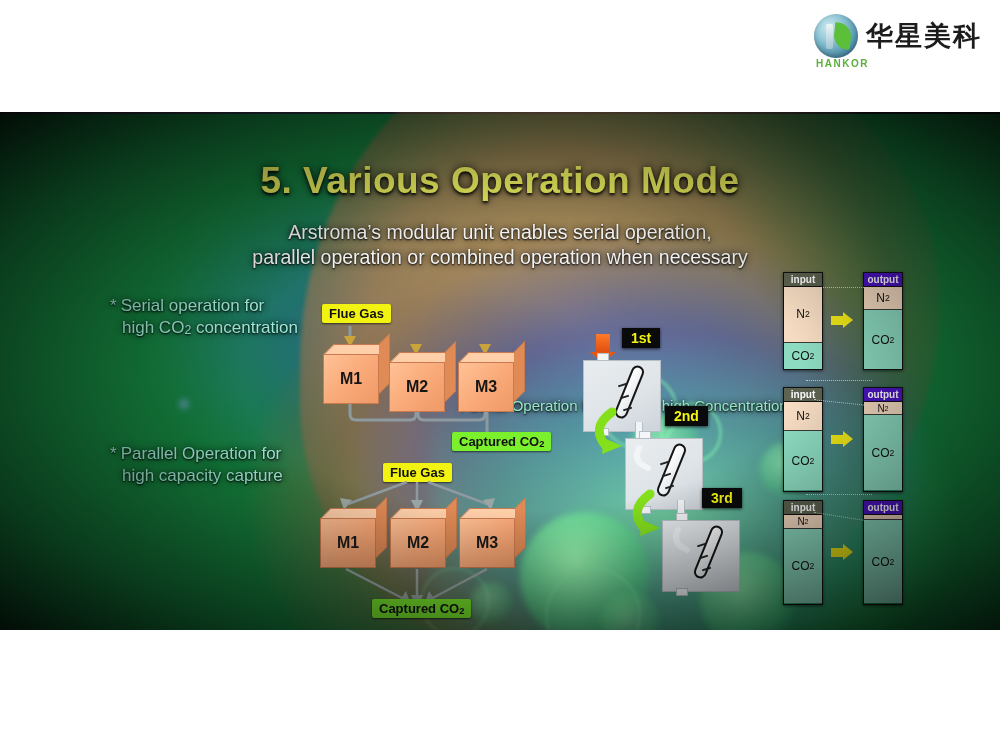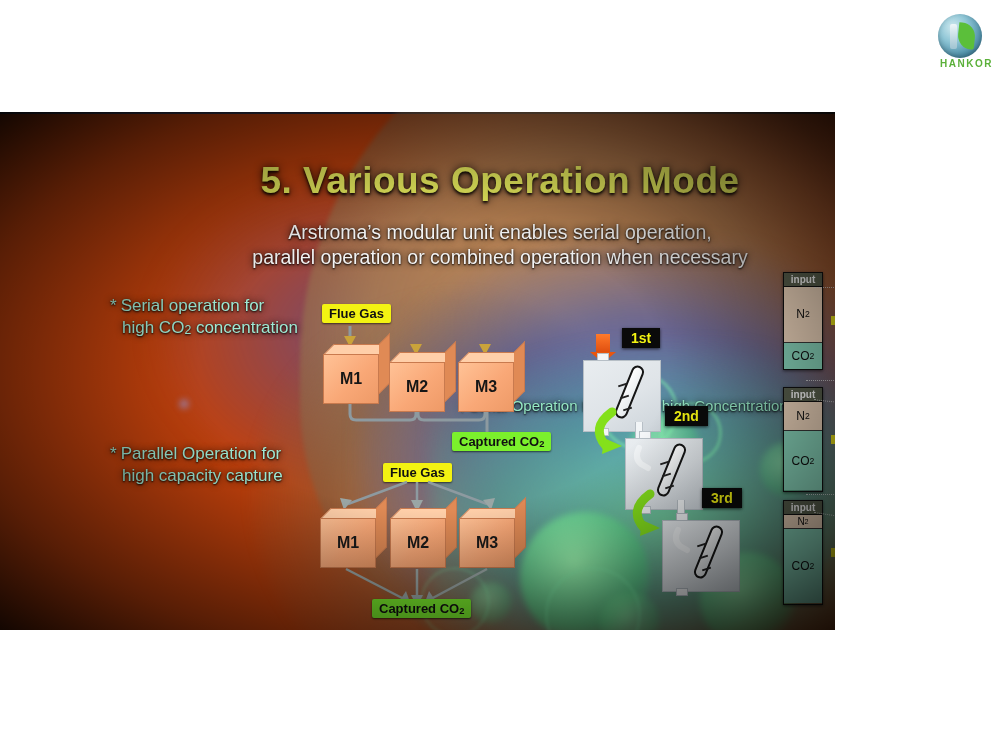--- a/index.html
+++ b/index.html
@@ -36,22 +36,22 @@
     font-size: 27px; font-weight: bold; color: #1c1c1c; letter-spacing: 2px;
     font-family: "DejaVu Sans", sans-serif;
   }
   .logo-sub {
     position: absolute; left: 2px; top: 44px;
     font-size: 10px; font-weight: bold; letter-spacing: 1.5px; color: #5bb03a;
   }
 
   
   .slide {
-    position: absolute; left: 0; top: 112px; width: 835px; height: 518px;
-    background: #c2410c;
+    position: absolute; left: 0; top: 112px; width: 1000px; height: 518px;
+    background: #15803d;
     overflow: hidden;
   }
   .slide::before {
     content: ""; position: absolute; left: 0; top: 0; right: 0; height: 2px;
     background: linear-gradient(90deg,#3a3a52,#15151f);
   }
 
   
   .bg-tan {
     position: absolute; left: 300px; top: -90px; width: 640px; height: 640px;
@@ -233,20 +233,21 @@
 <body>
 
 <div id="page">
 
   <div class="logo-wrap">
     <div class="logo-mark">
       <div class="stem"></div>
       <div class="leaf"></div>
       <div class="logo-sub">HANKOR</div>
     </div>
+    <div class="logo-cn">华星美科</div>
   </div>
 
   <div class="slide">
 
     <div class="bg-blue2"></div>
     <div class="bg-tan"></div>
     <div class="bg-tan2"></div>
     <div class="bg-blue"></div>
     <div class="bg-green"></div>
 

